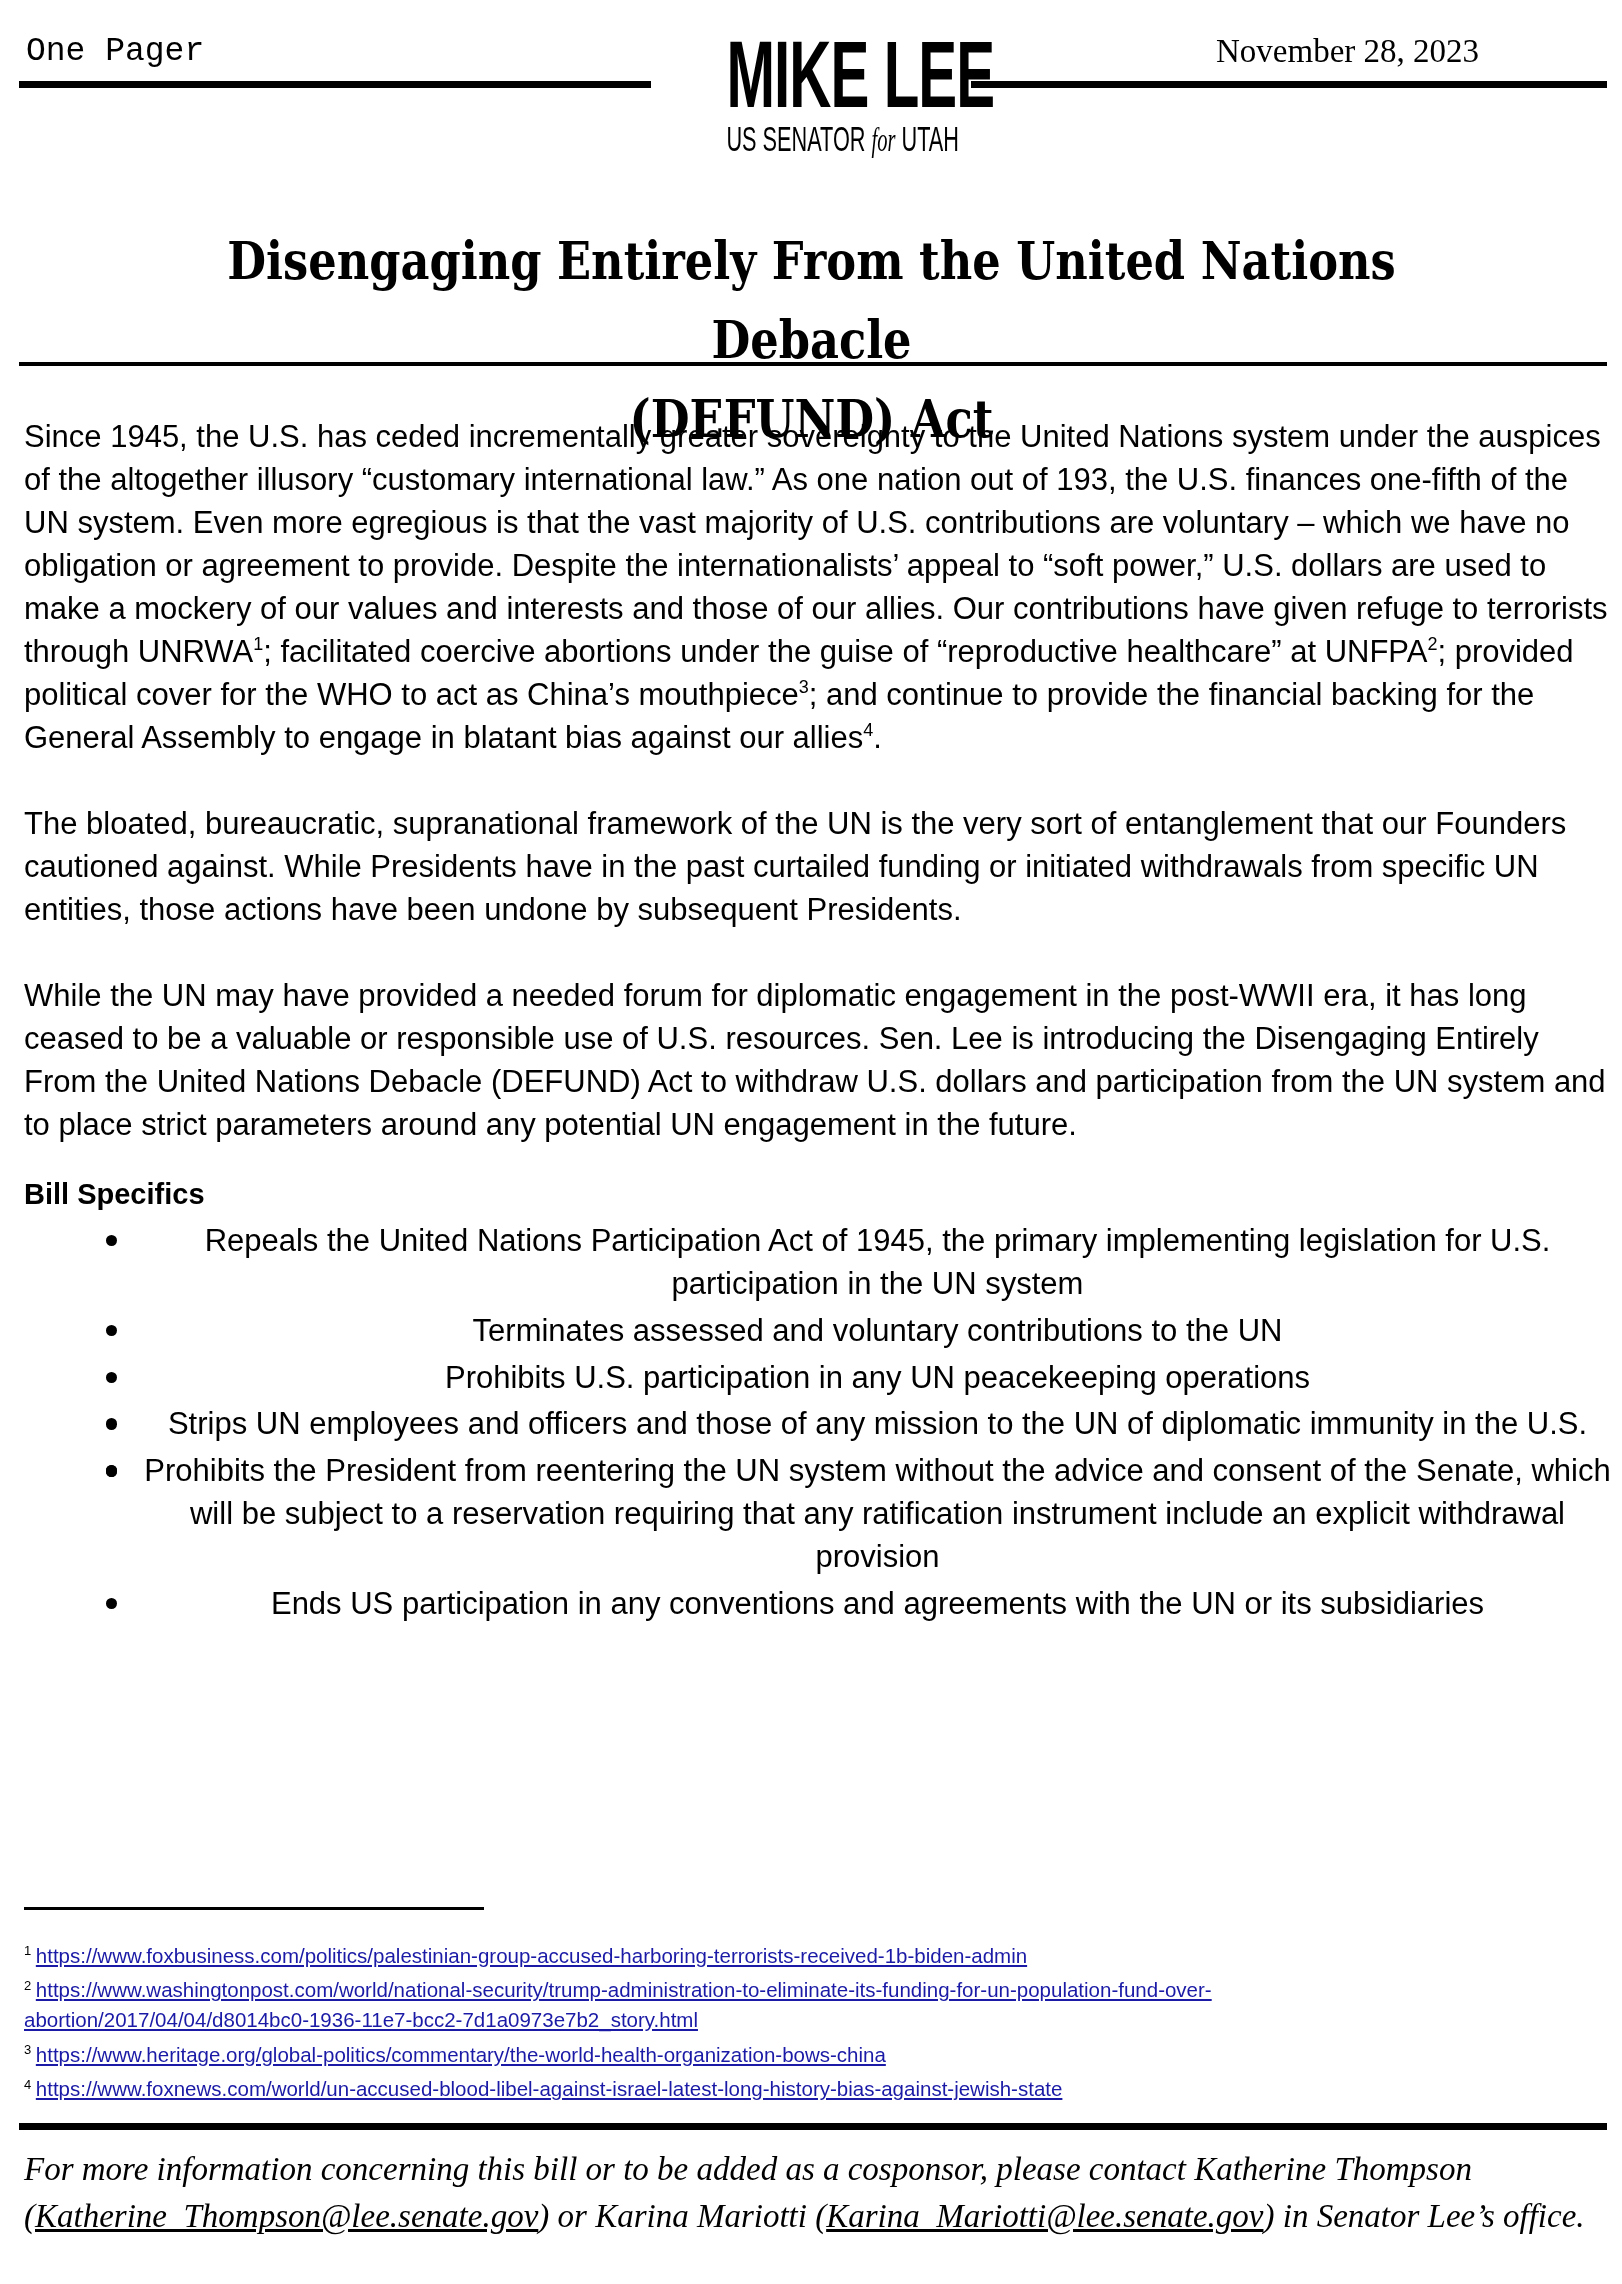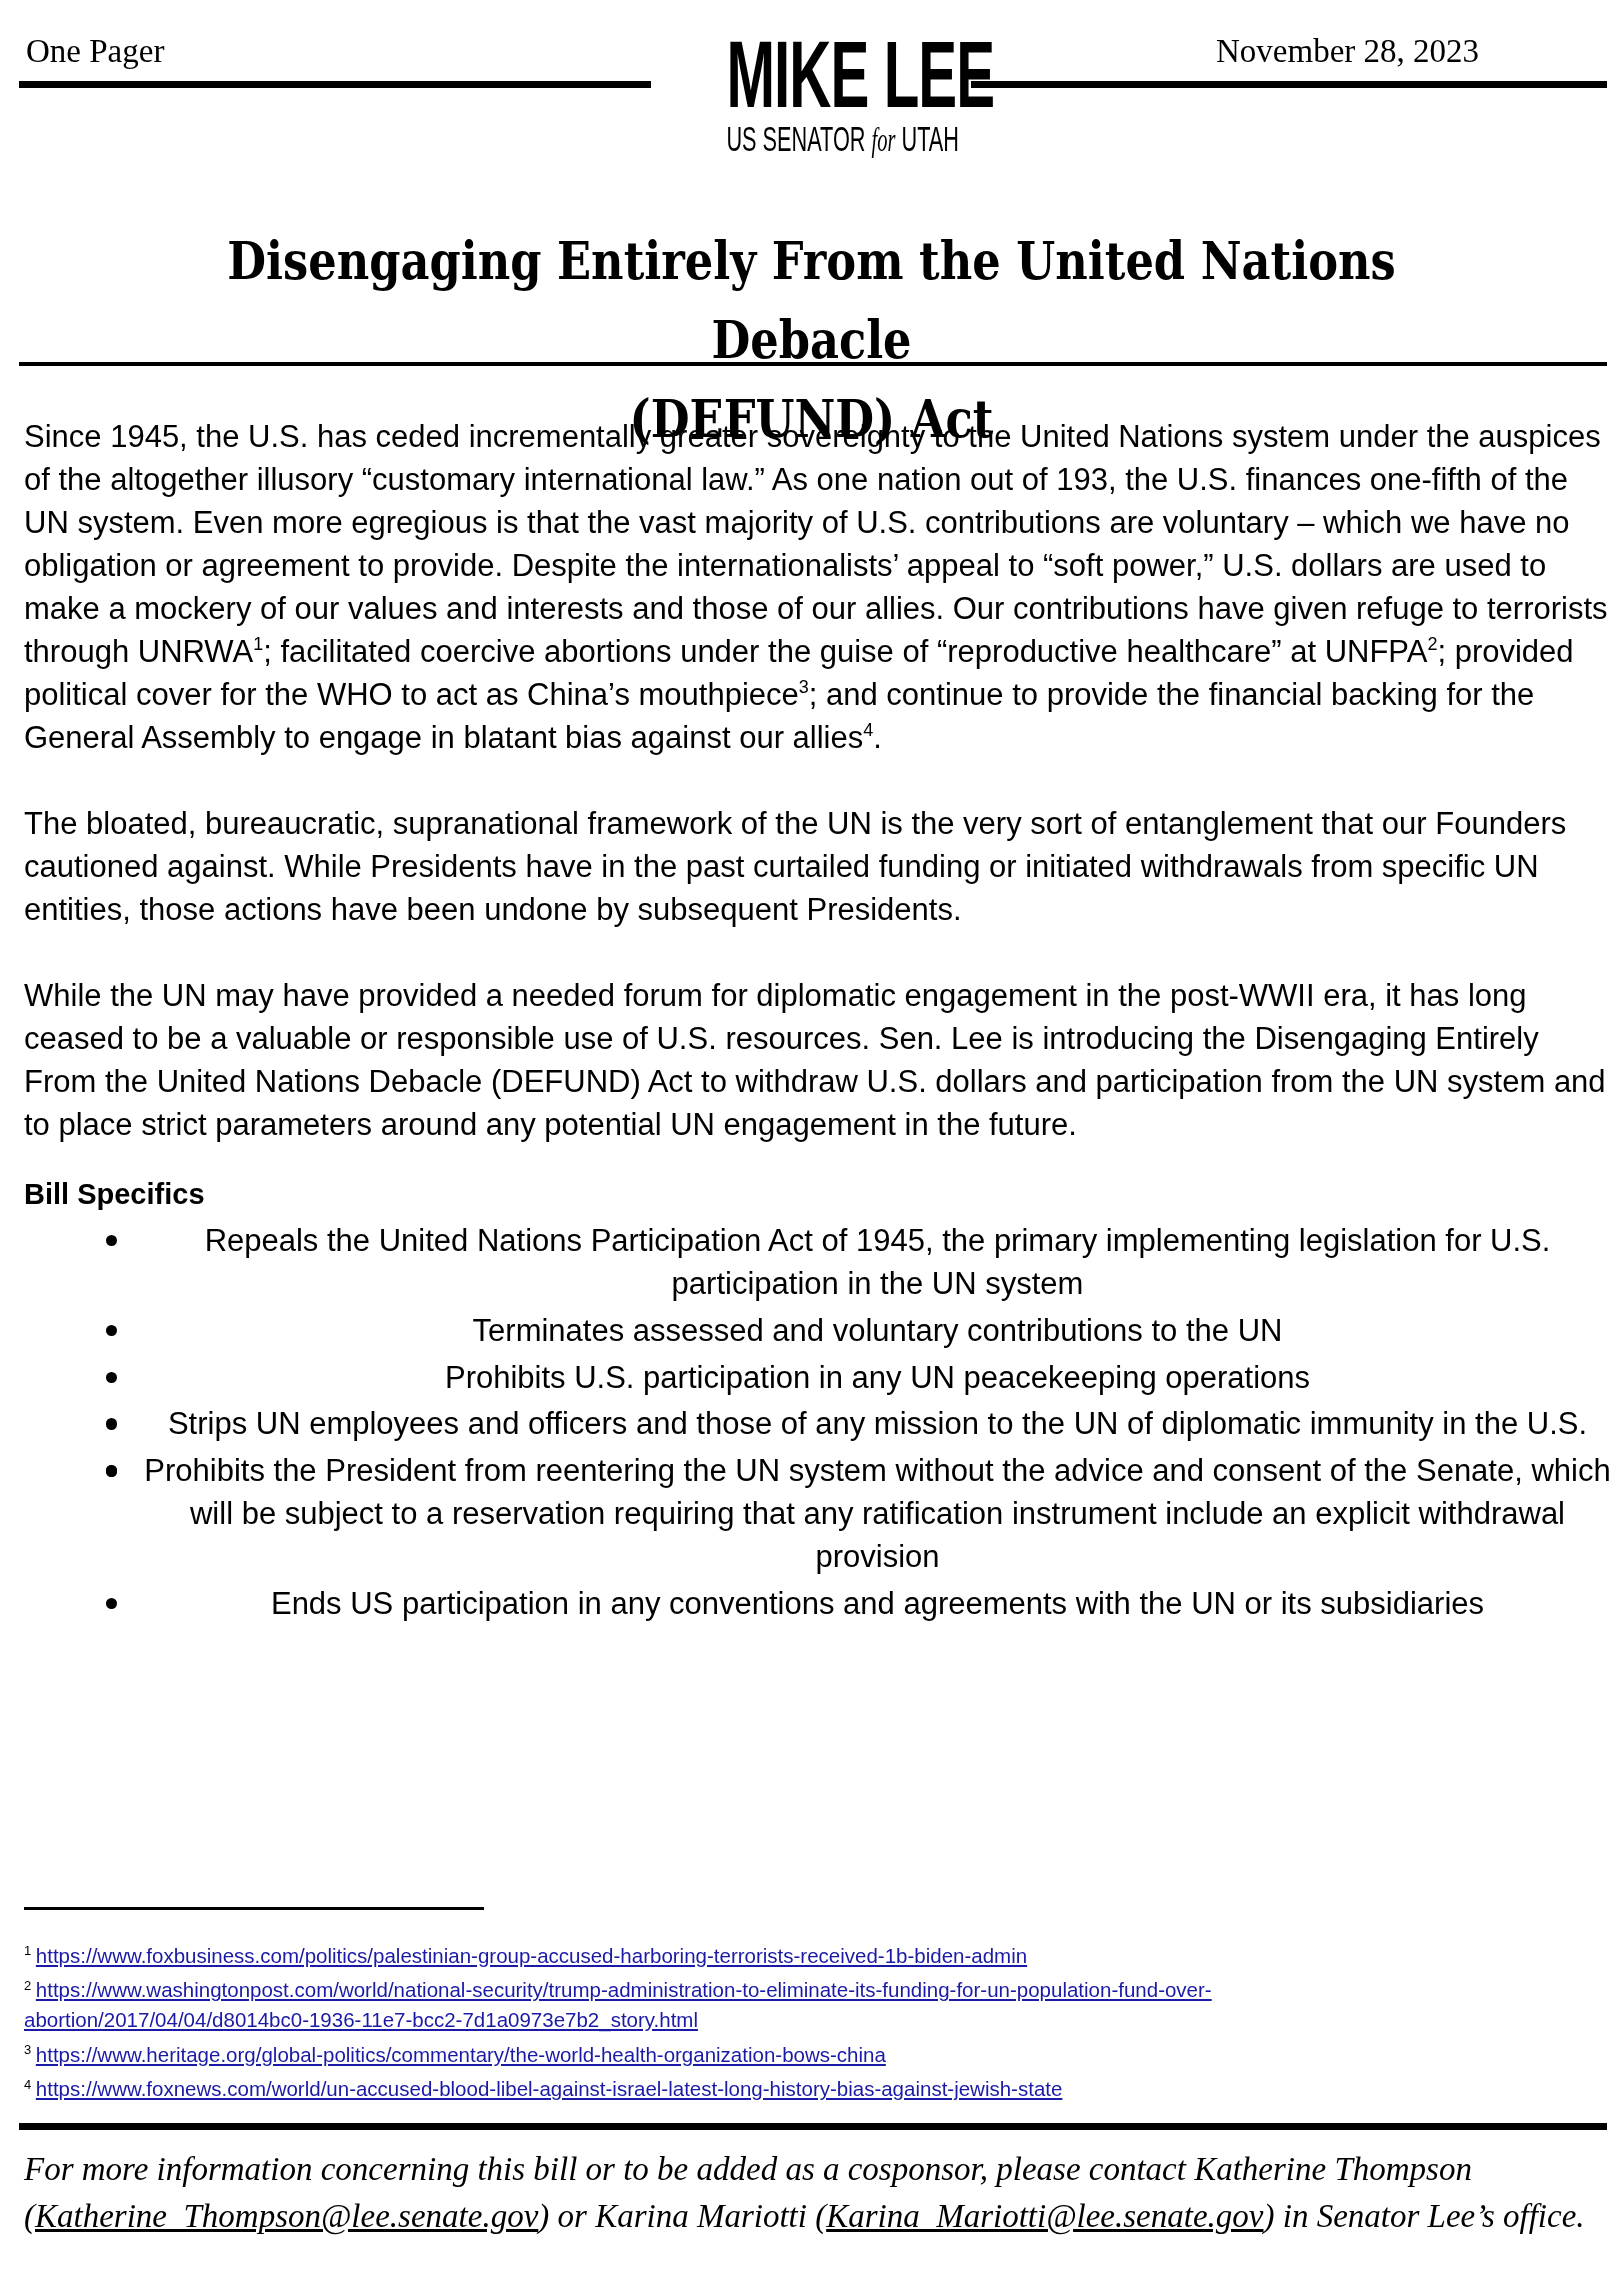--- a/index.html
+++ b/index.html
@@ -1,20 +1,20 @@
 <!DOCTYPE html>
 <html style="font-size:12px"><head>
   <meta charset="utf-8">
   <style>
     html, body { margin: 0; padding: 0; background: #ffffff; }
     body { width: 1623px; height: 2284px; position: relative; overflow: hidden; color: #000; }
     .abs { position: absolute; }
 
     
-    .hdr-left { left: 26px; top: 33px; font-family: Liberation Serif, serif; font-size: 33px; }
+    .hdr-left { left: 26px; top: 33px; font-family: Liberation Mono, monospace; font-size: 33px; }
     .hdr-right { left: 1216px; top: 33px; font-family: "Liberation Serif", serif; font-size: 33px; }
     .hdr-rule { height: 6.8px; background: #000; top: 81px; }
     .hdr-rule.left { left: 19px; width: 632px; }
     .hdr-rule.right { left: 971px; width: 636px; }
 
     .logo { left: 670px; top: 30px; width: 297px; text-align: center; }
     .logo-name { font-family: "Liberation Sans", sans-serif; font-weight: bold; font-size: 94px; line-height: 90px; letter-spacing: -1.5px; transform: scaleX(0.62); transform-origin: center; white-space: nowrap; display: block; }
     .logo-sub { font-family: "Liberation Sans", sans-serif; font-size: 35px; line-height: 38px; transform: scaleX(0.62); transform-origin: center; white-space: nowrap; display: block; margin-top: 0px; }
     .logo-sub .for { font-family: "Liberation Serif", serif; font-style: italic; font-size: 33px; }
 

